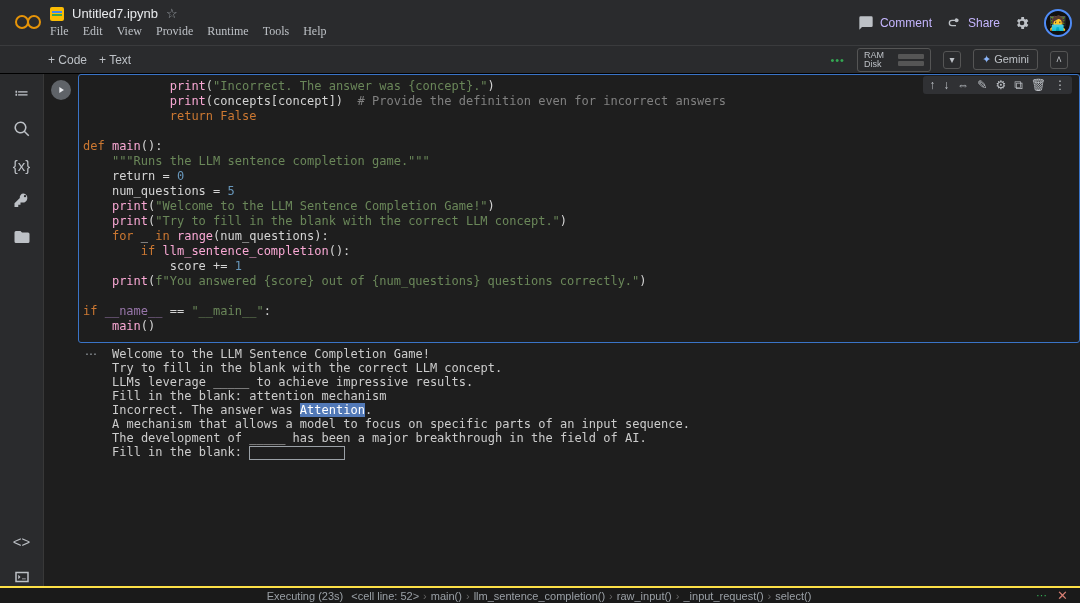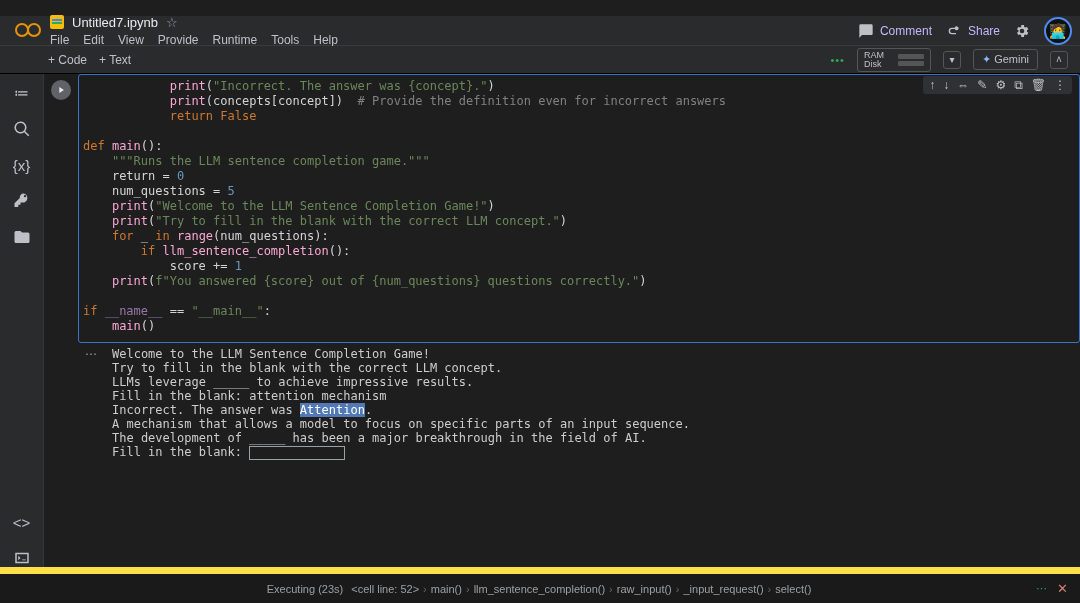--- a/index.html
+++ b/index.html
@@ -1,31 +1,31 @@
 <!DOCTYPE html>
 <html><head>
 <meta charset="utf-8">
 <style>
   * { box-sizing: border-box; margin: 0; padding: 0; }
   html, body { width: 1080px; height: 603px; overflow: hidden; background: #1e1e1e; font-family: Arial, sans-serif; color: #e8eaed; }
   body { display: flex; flex-direction: column; }
 
   
-  .header { height: 30px; background: #2a2b2d; display: flex; align-items: stretch; padding: 0 8px 0 6px; border-bottom: 1px solid #3a3b3d; margin-top: 16px; }
+  .header { height: 46px; background: #2a2b2d; display: flex; align-items: stretch; padding: 0 8px 0 6px; border-bottom: 1px solid #3a3b3d; }
   .logo-col { width: 44px; display: flex; align-items: center; justify-content: center; }
   .logo { width: 26px; height: 16px; position: relative; }
   .logo span { position: absolute; top: 0; width: 14px; height: 14px; border: 2px solid #e69408; border-radius: 50%; }
   .logo span:first-child { left: 0; }
   .logo span:last-child { right: 0; }
   .title-col { display: flex; flex-direction: column; justify-content: center; flex: 1; gap: 1px; }
   .title-row { display: flex; align-items: center; gap: 8px; font-size: 13px; }
   .drive-icon { width: 14px; height: 14px; border-radius: 2px; background: #fbbc04; position: relative; }
   .drive-icon::after { content: ""; position: absolute; left: 2px; top: 4px; width: 10px; height: 2px; background: #4285f4; box-shadow: 0 3px 0 #34a853; }
   .star-icon { color: #9aa0a6; font-size: 13px; }
-  .menus { display: flex; gap: 14px; font-size: 12px; color: #bdc1c6; margin-top: 2px; }
+  .menus { display: flex; gap: 14px; font-size: 12px; color: #bdc1c6; margin-top: 2px; font-family: Liberation Serif, serif; }
   .menus span { cursor: pointer; }
   .header-right { display: flex; align-items: center; gap: 14px; font-size: 12px; color: #c4b5fd; }
   .hdr-btn { display: flex; align-items: center; gap: 6px; cursor: pointer; }
   .hdr-icon { width: 16px; height: 16px; fill: #bdc1c6; }
   .avatar { width: 28px; height: 28px; border-radius: 50%; border: 2px solid #4f8bf5; background: #111 center/cover; display: flex; align-items: center; justify-content: center; font-size: 14px; }
 
   
   .toolbar { height: 28px; background: #2a2b2d; display: flex; align-items: center; padding-left: 48px; font-size: 12px; color: #bdc1c6; border-bottom: 1px solid #000; }
   .tb-btn { display: flex; align-items: center; margin-right: 12px; cursor: pointer; }
   .toolbar .spacer { flex: 1; }
@@ -64,21 +64,21 @@
   .op  { color: #d4d4d4; }
 
   .output-wrap { display: flex; }
   .out-gutter { width: 34px; }
   .out-handle { width: 26px; display: flex; justify-content: center; padding-top: 4px; color: #9aa0a6; font-size: 12px; }
   .output { flex: 1; font-family: "Consolas", monospace; font-size: 12px; line-height: 14px; white-space: pre; color: #cccccc; padding: 4px 8px; }
   .ans-hl { background: #5279b7; color: #fff; margin-top: 48px; }
   .inp-box { display: inline-block; width: 96px; height: 14px; border: 1px solid #9aa0a6; background: #1e1e1e; vertical-align: middle; }
 
   
-  .footer { height: 36px; background: #1a1a1a; border-top: 7px solid #fde047; display: flex; align-items: center; font-size: 11px; color: #9aa0a6; padding: 0 12px; }
+  .footer { height: 17px; background: #1a1a1a; border-top: 2px solid #fde047; display: flex; align-items: center; font-size: 11px; color: #9aa0a6; padding: 0 12px; }
   .footer .sep { margin: 0 4px; color: #666; }
   .footer .mid { flex: 1; display: flex; justify-content: center; gap: 0; }
   .footer-right { display: flex; align-items: center; gap: 10px; }
   .ft-x { color: #d67f74; font-size: 13px; cursor: pointer; }
 </style>
 </head>
 <body>
 
 <div class="header">
   <div class="logo-col">

